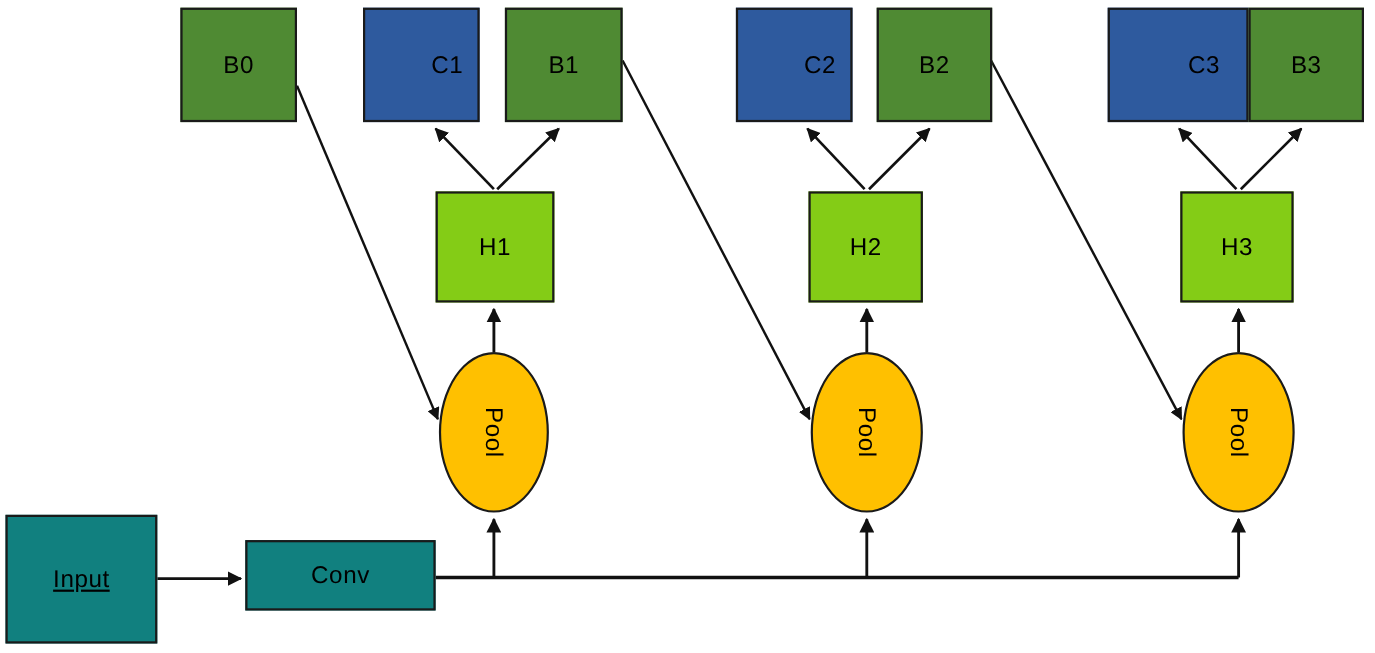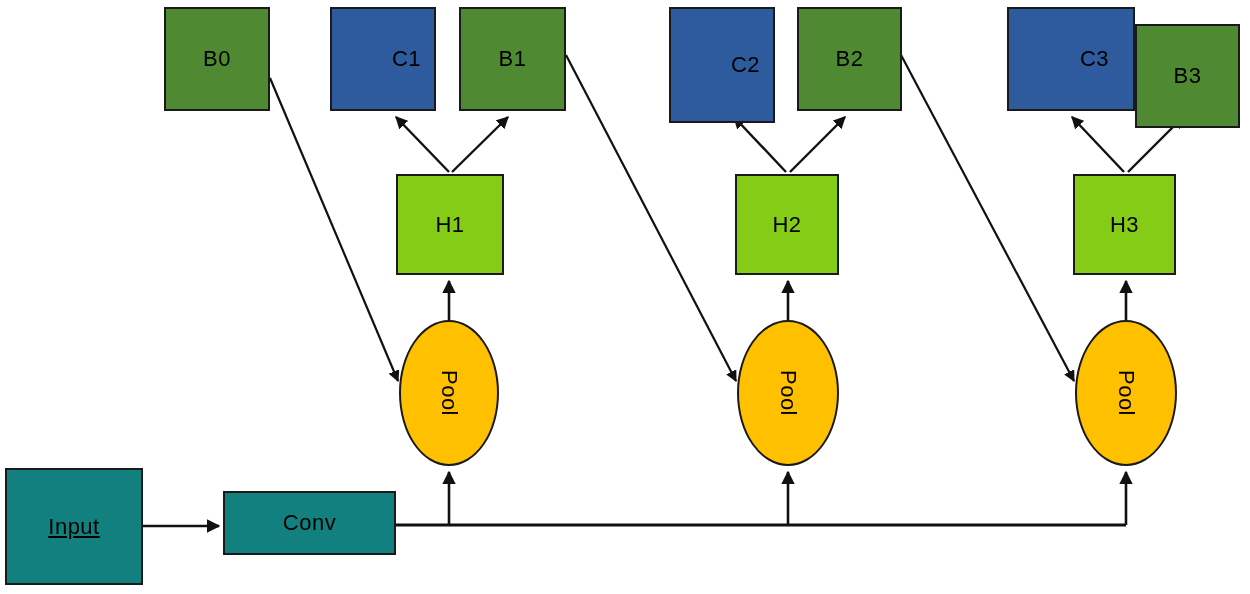--- a/index.html
+++ b/index.html
@@ -83,33 +83,33 @@
   </div>
 
   <div class="node blue" style="left:330px;top:7px;width:106px;height:104px;">
     <span class="lbl">C1</span>
   </div>
 
   <div class="node green" style="left:459px;top:7px;width:107px;height:104px;">
     <span class="lbl">B1</span>
   </div>
 
-  <div class="node blue" style="left:669px;top:7px;width:106px;height:116px;">
+  <div class="node blue" style="left:669px;top:7px;width:106px;height:104px;">
     <span class="lbl">C2</span>
   </div>
 
   <div class="node green" style="left:797px;top:7px;width:105px;height:104px;">
     <span class="lbl">B2</span>
   </div>
 
   <div class="node blue" style="left:1007px;top:7px;width:128px;height:104px;">
     <span class="lbl">C3</span>
   </div>
 
-  <div class="node green" style="left:1135px;top:24px;width:105px;height:104px;">
+  <div class="node green" style="left:1135px;top:7px;width:105px;height:104px;">
     <span class="lbl">B3</span>
   </div>
 
   <div class="node orange" style="left:396px;top:174px;width:108px;height:101px;">
     <span class="lbl">H1</span>
   </div>
 
   <div class="node orange" style="left:735px;top:174px;width:104px;height:101px;">
     <span class="lbl">H2</span>
   </div>

